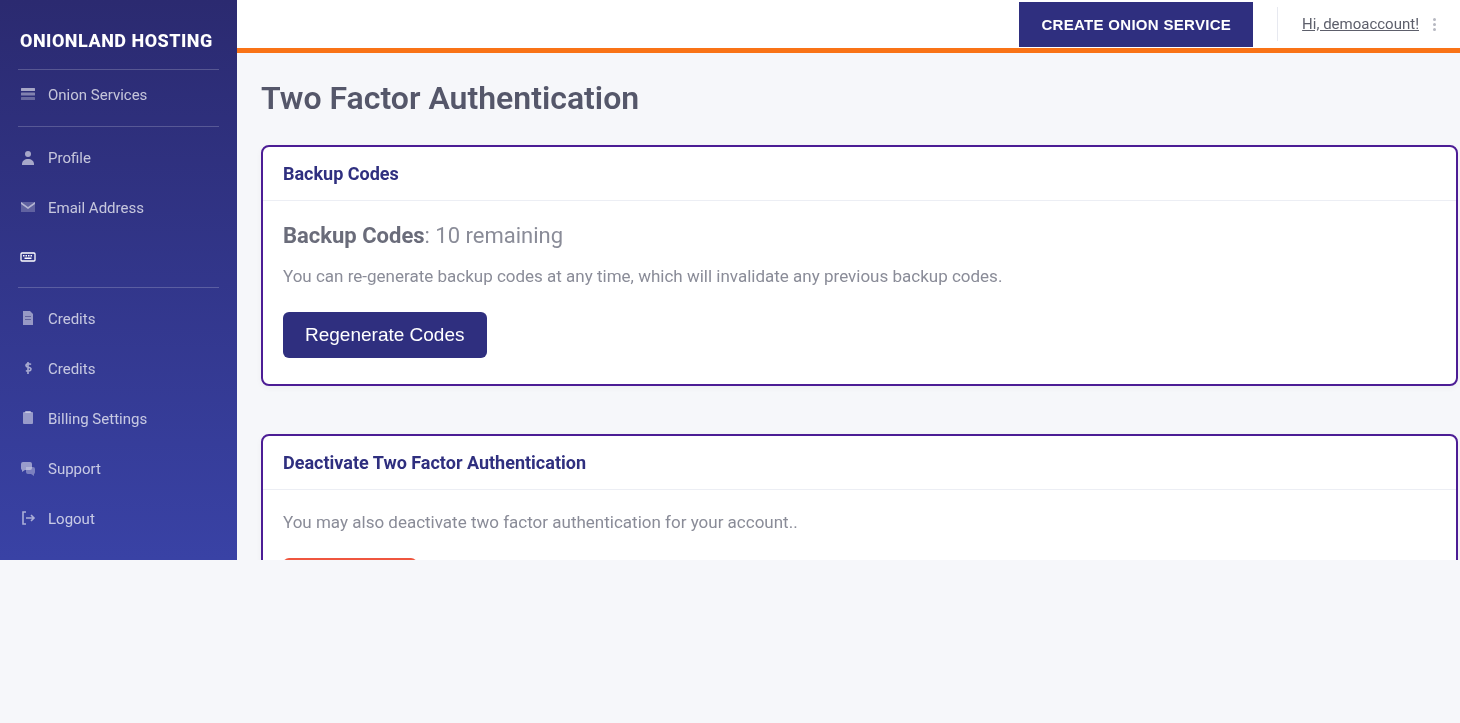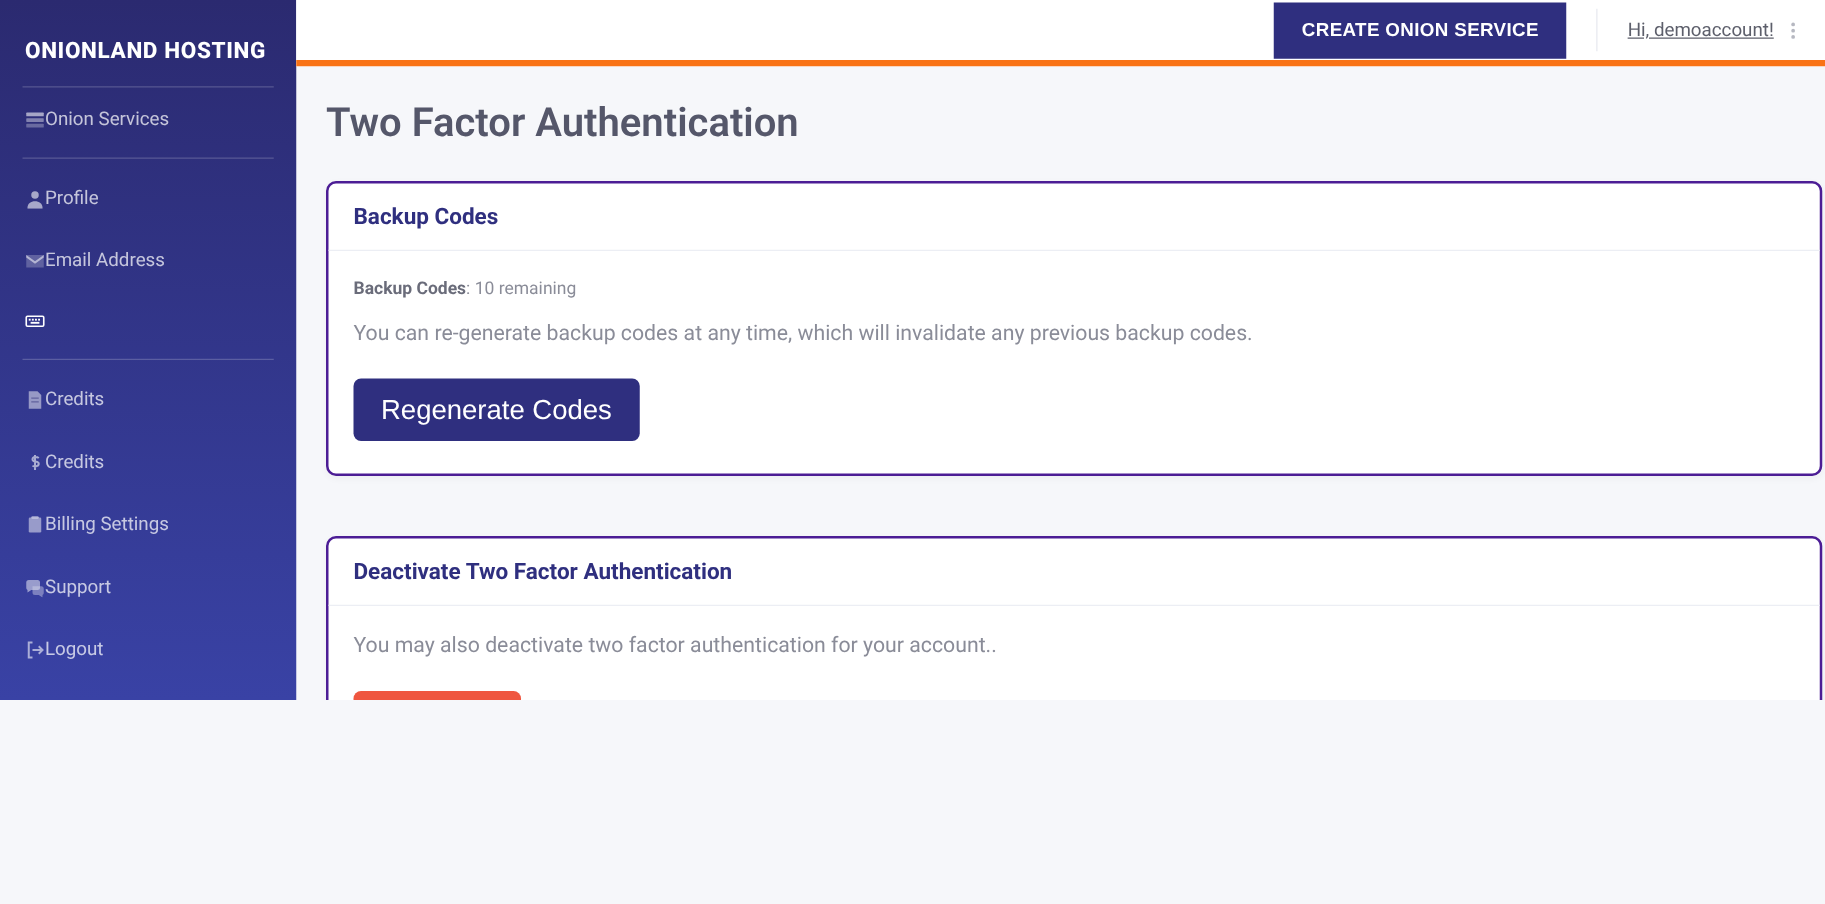--- a/index.html
+++ b/index.html
@@ -36,21 +36,22 @@
     height: 1px;
     background: rgba(255,255,255,0.2);
     margin: 0 18px;
   }
   .nav {
     display: flex;
     flex-direction: column;
   }
   .nav-item {
     display: flex;
-    align-items: flex-end;
+    align-items: flex-start;
+    gap: 12px;
     padding: 16px 20px;
     color: rgba(255,255,255,0.72);
     cursor: pointer;
     font-size: 15px;
   }
   .nav-item.active {
     color: #fff;
     font-weight: 700;
   }
   .nav-item .ic {
@@ -140,39 +141,39 @@
   }
   .card-header-title {
     color: #2f2f7f;
     font-size: 18px;
     font-weight: 700;
   }
   .card-body {
     padding: 22px 20px 26px 20px;
   }
   .body-line {
-    font-size: 14px;
+    font-size: 22px;
     color: #8a8c98;
     margin-bottom: 18px;
   }
   .body-line strong {
     color: #6a6c7a;
     font-weight: 700;
   }
   .help-text {
     font-size: 17px;
     color: #8a8c98;
     margin-bottom: 26px;
   }
   .btn-action {
     background: #2f2f7f;
     color: #fff;
     border: none;
     padding: 12px 22px;
-    font-size: 22px;
+    font-size: 19px;
     border-radius: 6px;
     cursor: pointer;
   }
   .btn-danger {
     background: #ef563f;
     color: #fff;
     border: none;
     padding: 12px 22px;
     font-size: 19px;
     border-radius: 6px;

